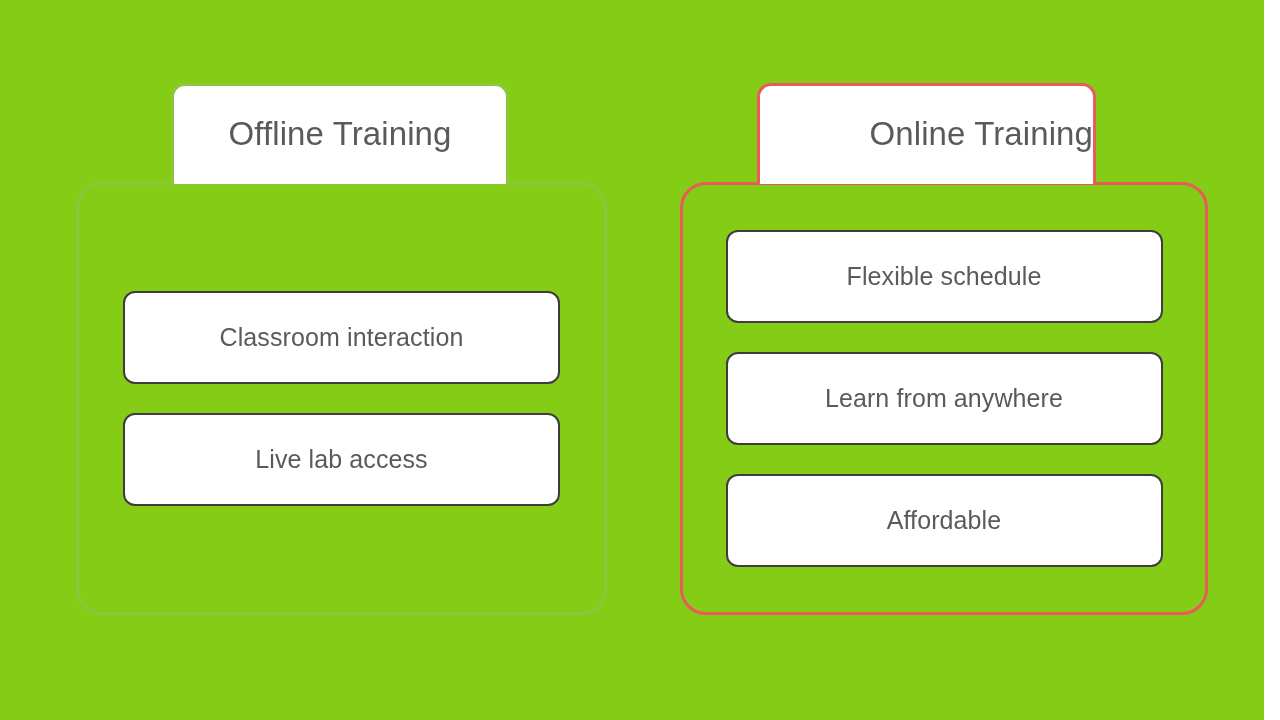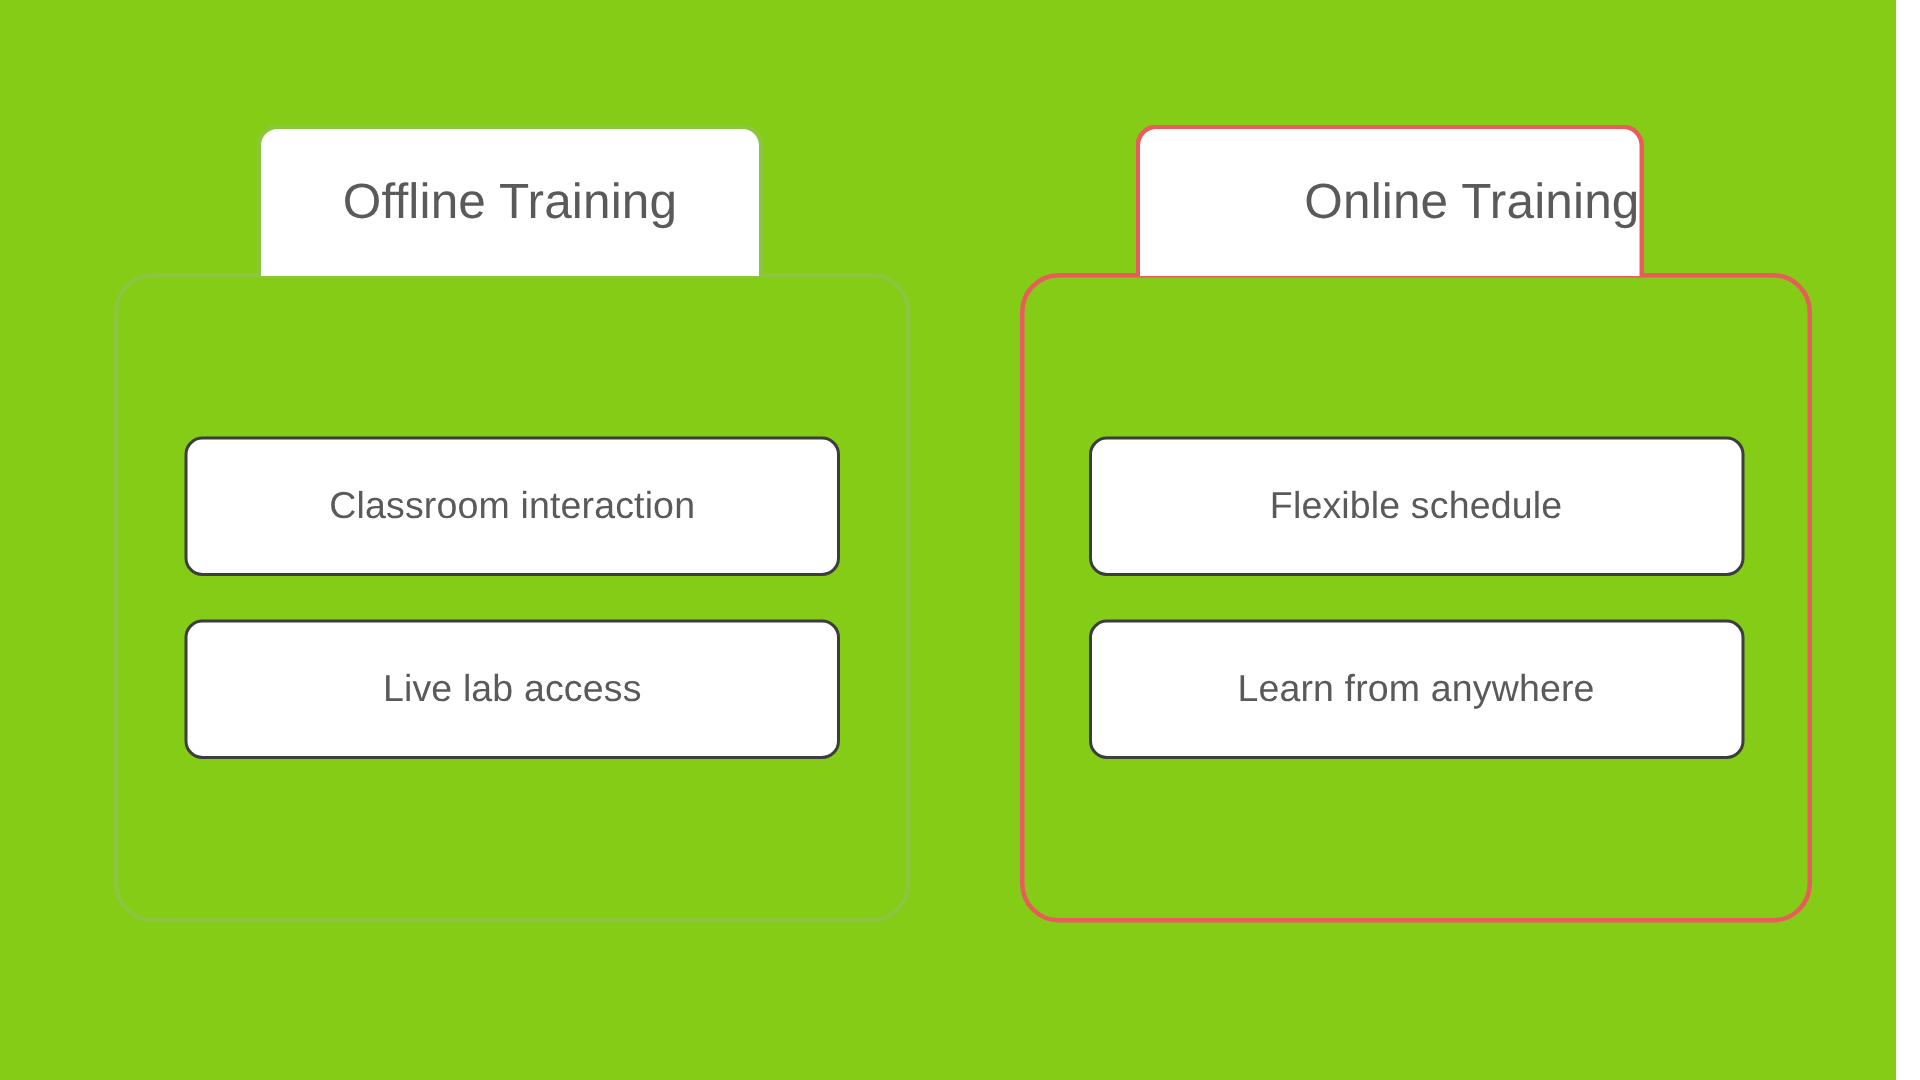--- a/index.html
+++ b/index.html
@@ -130,17 +130,20 @@
       <span class="panel-tab-title">Online Training</span>
     </div>
 
     <div class="panel-body">
       <div class="feature-item">
         <span class="feature-label">Flexible schedule</span>
       </div>
       <div class="feature-item">
         <span class="feature-label">Learn from anywhere</span>
       </div>
+      <div class="feature-item">
+        <span class="feature-label">Affordable</span>
+      </div>
     </div>
 
   </div>
 
 </div>
 
 </body></html>

